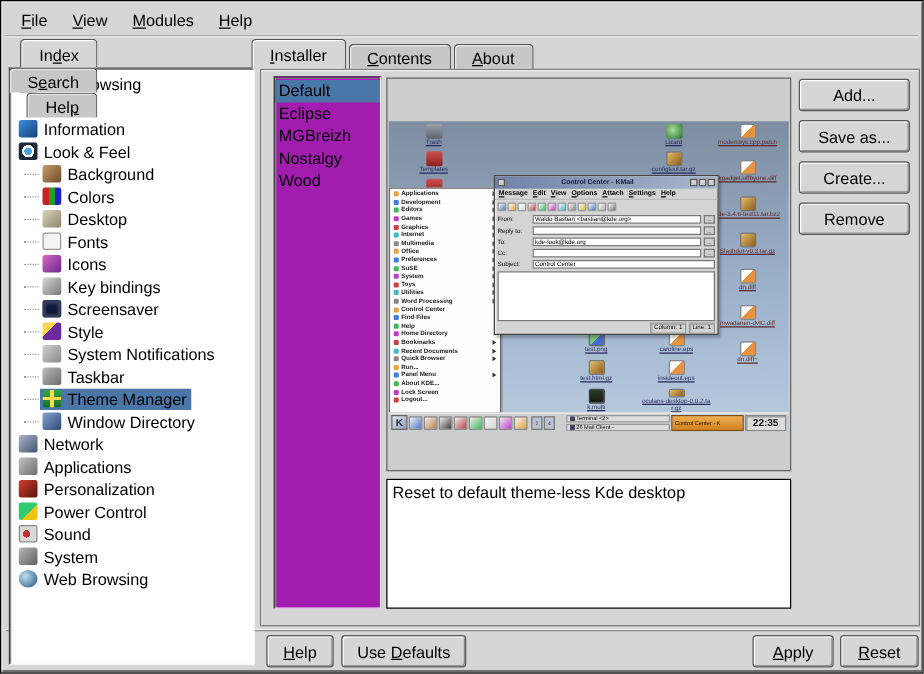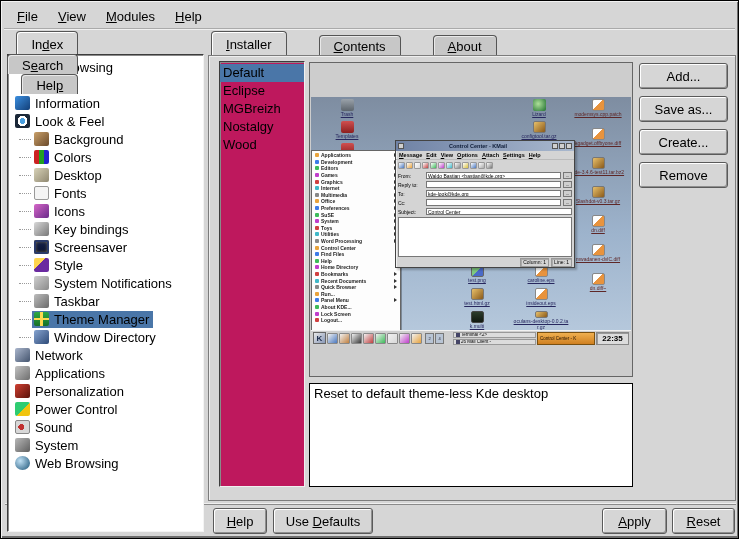--- a/index.html
+++ b/index.html
@@ -50,21 +50,21 @@
   .ti-network{background:linear-gradient(135deg,#aab6cc,#44546e);}
   .ti-peripherals{background:linear-gradient(135deg,#c2c2c2,#6e6e6e);}
   .ti-personalization{background:linear-gradient(135deg,#d04032,#5a120a);}
   .ti-power-control{background:linear-gradient(135deg,#2ecc71 0 55%,#f1c40f 55%);}
   .ti-sound{background:radial-gradient(circle at 40% 50%,#c03030 0 3px,#d8d8d8 3px);border:1px solid #888;}
   .ti-system{background:linear-gradient(135deg,#b8b8b8,#5f5f5f);color:#ffd54f;}
   .ti-web-browsing{background:radial-gradient(circle at 35% 35%,#bfe0f4,#1a5276);border-radius:50%;}
   
   .tab-page{position:absolute;left:207px;top:54px;width:528px;height:446px;background:#d6d6d6;
     border:1px solid #7c7c7c;box-shadow:inset 1px 1px 0 #efefef;z-index:2;}
-  .theme-list{position:absolute;left:10px;top:5px;width:86px;height:426px;background:#be185d;
+  .theme-list{position:absolute;left:10px;top:5px;width:86px;height:426px;background:#a21caf;
     border:1px solid #3c3c3c;border-right-color:#f0f0f0;border-bottom-color:#f0f0f0;
     box-shadow:inset 1px 1px 0 #8a8a8a;padding-top:2px;}
   .theme-row{height:18px;font-size:13px;padding:1px 3px;cursor:default;}
   .theme-row.sel{background:#4a76a8;}
   .btn-col{position:absolute;left:430px;top:7px;width:89px;display:flex;flex-direction:column;gap:7px;}
   .btn{font-family:"Liberation Sans",sans-serif;font-size:13px;color:#000;background:#d6d6d6;height:26px;
     border:1px solid #5a5a5a;border-radius:3px;box-shadow:inset 1px 1px 0 #fff, inset -1px -1px 0 #8f8f8f;cursor:default;}
   .desc-box{position:absolute;left:100px;top:327px;width:324px;height:104px;background:#fff;
     border:1px solid #000;font-size:13px;padding:2px 4px;color:#000;}
   
@@ -303,21 +303,21 @@
       </div>
       <div class="tree-row">
         <span style="width: 3px;"></span>
         <span class="hl">
           <span class="ti ti-web-browsing"></span>
           <span>Web Browsing</span>
         </span>
       </div>
     </div>
 
-  <div class="tabrow" style="left:210px;top:30px;gap:30px;">
+  <div class="tabrow" style="left:200px;top:30px;">
       <span class="tab active"><u>I</u>nstaller</span>
       <span class="tab"><u>C</u>ontents</span>
       <span class="tab"><u>A</u>bout</span>
     </div>
 
   <div class="tab-page">
     <div class="theme-list">
         <div class="theme-row sel">Default</div>
         <div class="theme-row">Eclipse</div>
         <div class="theme-row">MGBreizh</div>

